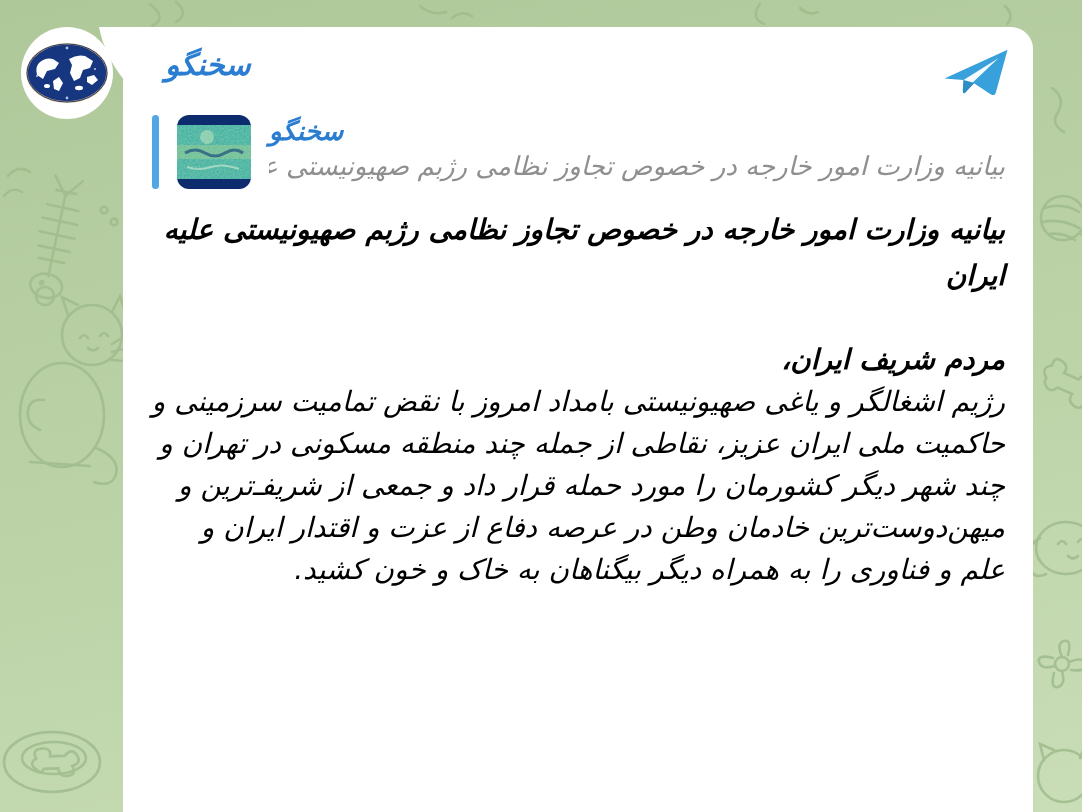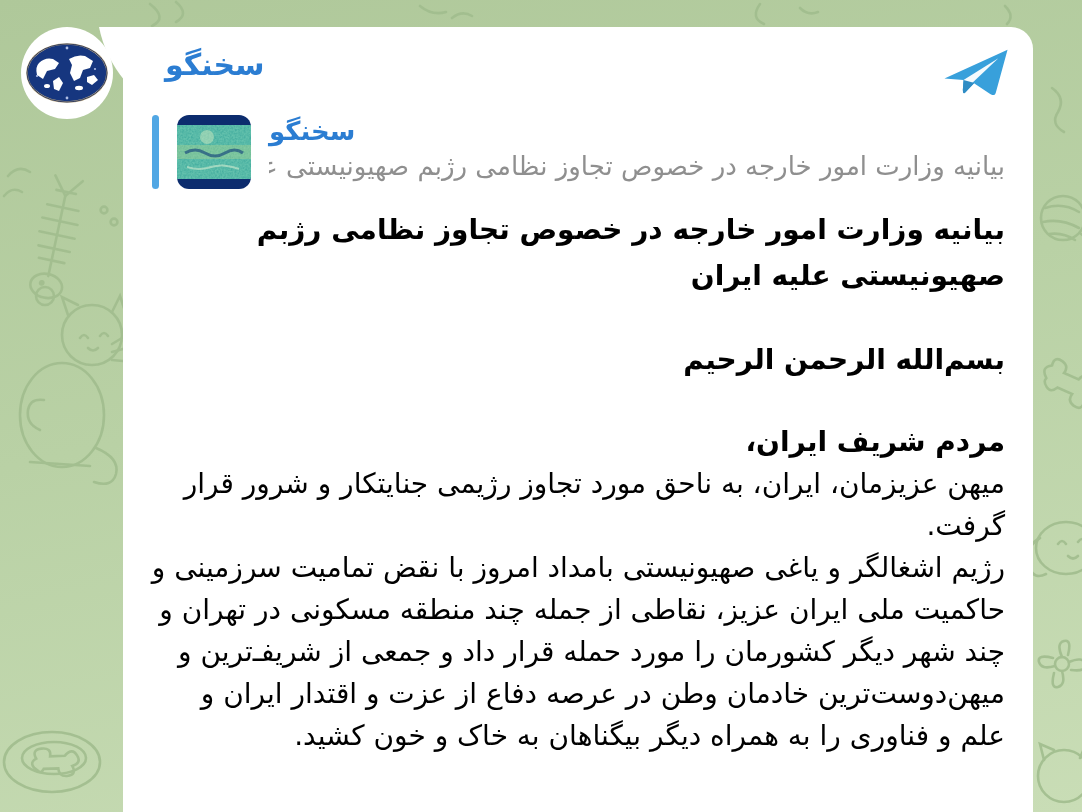--- a/index.html
+++ b/index.html
@@ -8,21 +8,21 @@
     font-family:"DejaVu Sans",sans-serif;
     background:linear-gradient(168deg,#afc89a 0%,#b9d1a5 45%,#c9ddb6 100%);
   }
   
   #doodles{position:absolute;left:0;top:0;width:1082px;height:812px;z-index:0;}
 
   
   .card{
     position:absolute;left:123px;top:27px;width:910px;height:785px;
     background:#ffffff;border-radius:0 22px 0 0;z-index:2;
-    box-sizing:border-box;padding:20px 28px 0 27px;
+    box-sizing:border-box;padding:20px 28px 0 27px;font-style:italic;
   }
   .bubble-tail{position:absolute;left:95px;top:27px;z-index:2;}
 
   
   .avatar{
     position:absolute;left:21px;top:27px;width:92px;height:92px;border-radius:50%;
     background:#ffffff;z-index:3;display:flex;align-items:center;justify-content:center;
   }
 
   .header-row{display:flex;align-items:flex-start;justify-content:space-between;padding-left:15px;}
@@ -187,19 +187,17 @@
       </svg>
     </div>
     <div class="quote-texts">
       <div class="quote-author">سخنگو</div>
       <div class="quote-preview">بیانیه وزارت امور خارجه در خصوص تجاوز نظامی رژبم صهیونیستی علیه...</div>
     </div>
   </div>
 
   <div class="msg-body">
     <div class="para bold title-para gap-after">بیانیه وزارت امور خارجه در خصوص تجاوز نظامی رژبم صهیونیستی علیه ایران</div>
-    <div class="para bold gap-after">بسم‌الله الرحمن الرحیم</div>
     <div class="para bold">مردم شریف ایران،</div>
-    <div class="para">میهن عزیزمان، ایران، به ناحق مورد تجاوز رژیمی جنایتکار و شرور قرار گرفت.</div>
     <div class="para">رژیم اشغالگر و یاغی صهیونیستی بامداد امروز با نقض تمامیت سرزمینی و حاکمیت ملی ایران عزیز، نقاطی از جمله چند منطقه مسکونی در تهران و چند شهر دیگر کشورمان را مورد حمله قرار داد و جمعی از شریفـ‌ترین و میهن‌دوست‌ترین خادمان وطن در عرصه دفاع از عزت و اقتدار ایران و علم و فناوری را به همراه دیگر بیگناهان به خاک و خون کشید.</div>
   </div>
 
 </div>
 
 </body></html>

